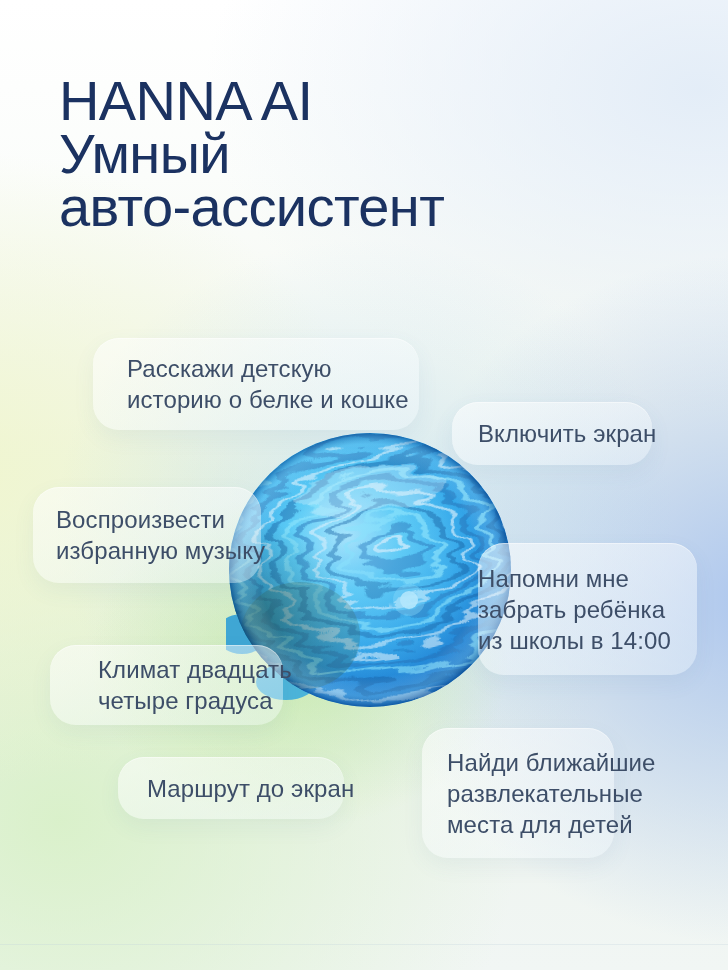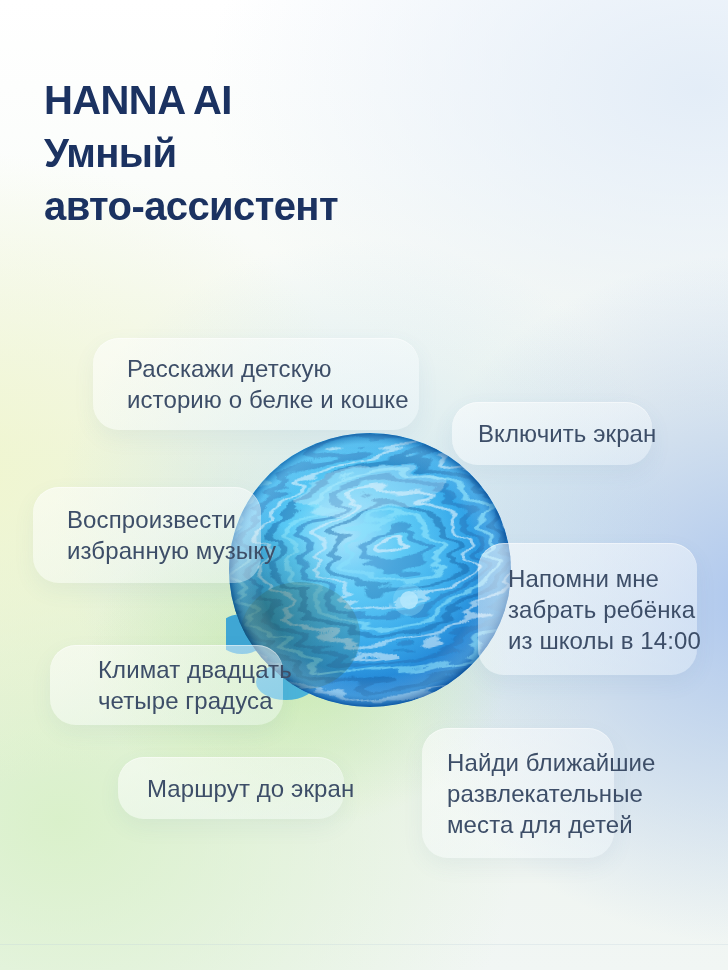--- a/index.html
+++ b/index.html
@@ -20,45 +20,45 @@
       linear-gradient(180deg, #ffffff 0%, #fbfdfb 18%, #f2f6ee 45%, #edf3ec 72%, #f1f6f4 100%);
   }
 
   
   .band-line {
     position: absolute; left: 0; top: 944px; width: 728px; height: 1px;
     background: rgba(190,210,220,0.28);
   }
 
   .title {
-    position: absolute; left: 44px; top: 74px;
+    position: absolute; left: 59px; top: 74px;
     color: #1b3261;
-    font-size: 40px; line-height: 53px; font-weight: 700;
+    font-size: 56px; line-height: 53px; font-weight: 400;
     letter-spacing: -0.6px;
     white-space: nowrap;
   }
   .title span { display: block; }
 
   .bubble {
     position: absolute;
     border-radius: 26px;
     background: linear-gradient(160deg, rgba(255,255,255,0.55), rgba(240,248,252,0.38));
     box-shadow: 0 8px 22px rgba(70,110,150,0.07), inset 0 1px 0 rgba(255,255,255,0.45);
     display: flex; flex-direction: column; justify-content: center;
     color: #3d4e68;
     font-size: 24px; line-height: 31px; font-weight: 500;
     letter-spacing: 0.1px;
     box-sizing: border-box;
   }
   .bubble span { display: block; white-space: nowrap; }
 
   .b1 { left: 93px;  top: 338px; width: 326px; height: 92px;  padding-left: 34px; }
   .b2 { left: 452px; top: 402px; width: 200px; height: 63px;  padding-left: 26px; }
-  .b3 { left: 33px;  top: 487px; width: 228px; height: 96px;  padding-left: 34px; }
-  .b4 { left: 478px; top: 543px; width: 219px; height: 132px; padding-left: 30px; }
+  .b3 { left: 33px;  top: 487px; width: 228px; height: 96px;  padding-left: 23px; }
+  .b4 { left: 478px; top: 543px; width: 219px; height: 132px; }
   .b5 { left: 50px;  top: 645px; width: 233px; height: 80px;  padding-left: 48px; }
   .b6 { left: 118px; top: 757px; width: 226px; height: 62px;  padding-left: 29px; }
   .b7 { left: 422px; top: 728px; width: 192px; height: 130px; padding-left: 25px; }
 
   .sphere-wrap {
     position: absolute; left: 226px; top: 430px; width: 288px; height: 280px;
   }
   .sphere-glow {
     position: absolute; left: -34px; top: -30px; width: 356px; height: 340px;
     background: radial-gradient(closest-side, rgba(110,195,245,0.40), rgba(120,200,245,0.14) 62%, rgba(120,200,245,0) 78%);

